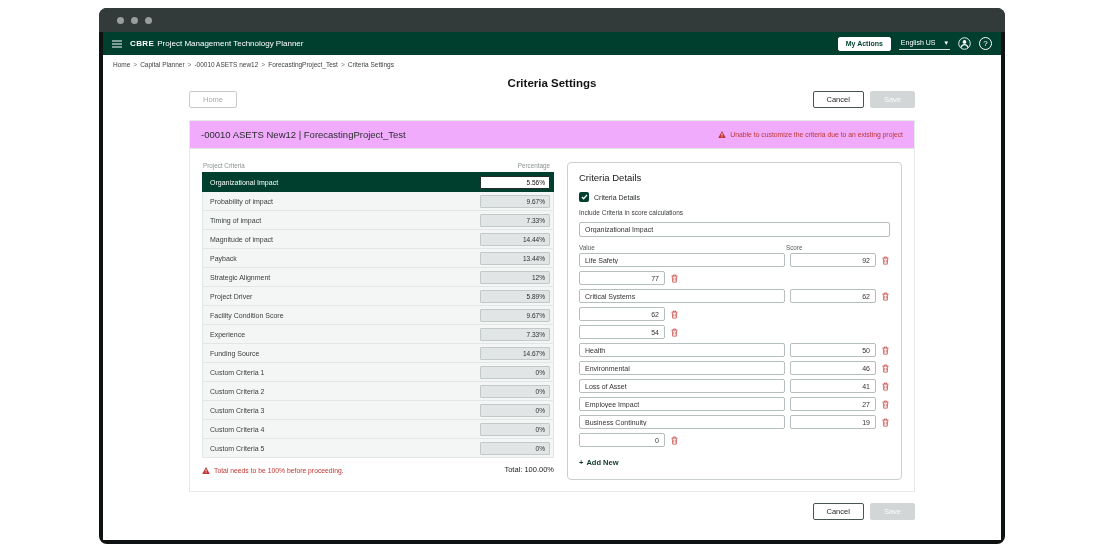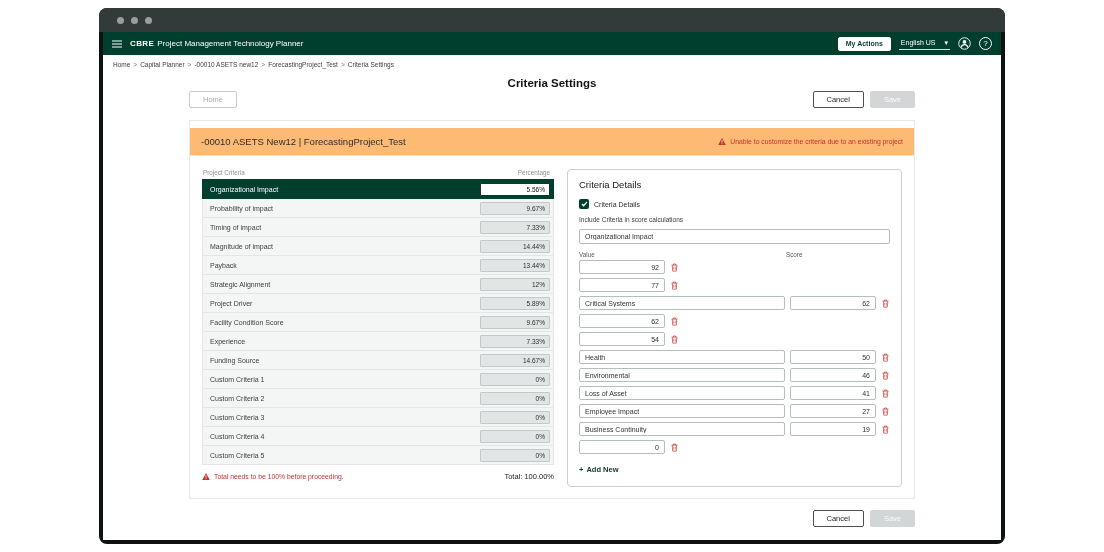--- a/index.html
+++ b/index.html
@@ -28,37 +28,37 @@
   .main { width:726px; margin:0 auto; flex:1; display:flex; flex-direction:column; }
   .page-title { text-align:center; font-size:11.5px; font-weight:bold; color:#141414; margin-top:9px; }
   .actions-top { display:flex; justify-content:space-between; align-items:center; margin-top:2px; }
   .btn-group { display:flex; gap:6px; }
   .btn { font-size:7.5px; border-radius:2px; padding:3px 13px; font-family:inherit; cursor:pointer; }
   .btn-reset { border:1px solid #C7CCCB; color:#A7ACAB; background:#fff; }
   .btn-cancel { border:1px solid #49534f; color:#1c211f; background:#fff; }
   .btn-save { border:1px solid #D3D6D6; background:#D3D6D6; color:#fbfcfc; }
 
   .card { margin-top:12px; border:1px solid #E6E9E9; background:#fff; }
-  .card-head { background:#fdba74; border-bottom:1px solid #E2E5E5; display:flex; justify-content:space-between; align-items:center; padding:8px 11px;margin-top:7px; }
+  .card-head { background:#f0abfc; border-bottom:1px solid #E2E5E5; display:flex; justify-content:space-between; align-items:center; padding:8px 11px; }
   .card-title { font-size:9.5px; color:#2b2e2d; }
   .warn { color:#C13632; display:flex; align-items:center; gap:4px; font-size:6.8px; }
 
   .card-body { display:flex; gap:13px; padding:13px 12px 11px; }
 
   .left-panel { width:352px; flex-shrink:0; }
   .list-head { display:flex; justify-content:space-between; font-size:6.3px; color:#8b9190; padding:0 4px 3px 1px; }
   .crit-rows > div { margin-top:-1px; }
   .crit-rows > div:first-of-type { margin-top:0; }
   .crit-row { display:flex; align-items:center; justify-content:space-between; height:20px; background:#F4F6F6; border:1px solid #E3E6E6; padding:0 3px 0 7px; cursor:pointer; }
   .crit-label { font-size:7px; color:#3a3e3d; }
   .pct-input { width:70px; height:13px; background:#E2E5E5; border:1px solid #C3C8C8; border-radius:1px; font-size:6.5px; text-align:right; padding:0 4px; color:#2b2e2d; font-family:inherit; }
   .crit-row.selected { background:#003F2D; border-color:#003F2D; position:relative; z-index:1; }
   .crit-row.selected .crit-label { color:#ffffff; }
   .crit-row.selected .pct-input { background:#ffffff; border-color:#242c2a; color:#101010; }
-  .left-foot { display:flex; justify-content:space-between; align-items:center; margin-top:7px; }
+  .left-foot { display:flex; justify-content:space-between; align-items:flex-end; margin-top:7px; }
   .total { font-size:7.5px; color:#1c1c1c; }
 
   .right-panel { flex:1; border:1px solid #CAD0D0; border-radius:4px; padding:9px 11px 10px; align-self:flex-start; }
   .details-title { font-size:9.5px; color:#191919; margin-bottom:9px; }
   .check-row { display:flex; align-items:center; gap:5px; }
   .checkbox { width:10px; height:10px; background:#003F2D; border-radius:2px; display:flex; align-items:center; justify-content:center; cursor:pointer; flex-shrink:0; }
   .check-label { font-size:7px; color:#2b2e2d; }
   .include-label { font-size:6.5px; color:#3a3e3d; margin:7px 0 2px; }
   .name-input { width:100%; height:15px; border:1px solid #B5BDBD; border-radius:2px; font-size:7px; padding:0 5px; color:#333; font-family:inherit; }
   .score-cols { display:flex; font-size:6.3px; color:#565b5a; margin:7px 0 2px; }
@@ -273,20 +273,21 @@
             </div>
             <div class="include-label">Include Criteria in score calculations</div>
             <input class="name-input" value="Organizational Impact" style="">
             <div class="score-cols">
               <span class="cv">Value</span>
               <span class="cs">Score</span>
             </div>
             <div class="detail-rows">
 
                 <div class="detail-row">
+                  <input class="value-input" value="Life Safety" style="">
                   <input class="score-input" value="92" style="">
                   <button class="trash-btn">
                     <span style="display:flex">
                       <svg width="7" height="9" viewBox="0 0 10 12">
                         <path d="M0.8 2.6h8.4" stroke="#C13632" stroke-width="1"></path>
                         <path d="M3.4 2.6V1h3.2v1.6" fill="none" stroke="#C13632" stroke-width="1"></path>
                         <path d="M1.8 2.8l.6 8.4h5.2l.6-8.4" fill="none" stroke="#C13632" stroke-width="1"></path>
                         <path d="M3.8 4.8v4.2M6.2 4.8v4.2" stroke="#C13632" stroke-width=".8"></path>
                       </svg>
                     </span>

